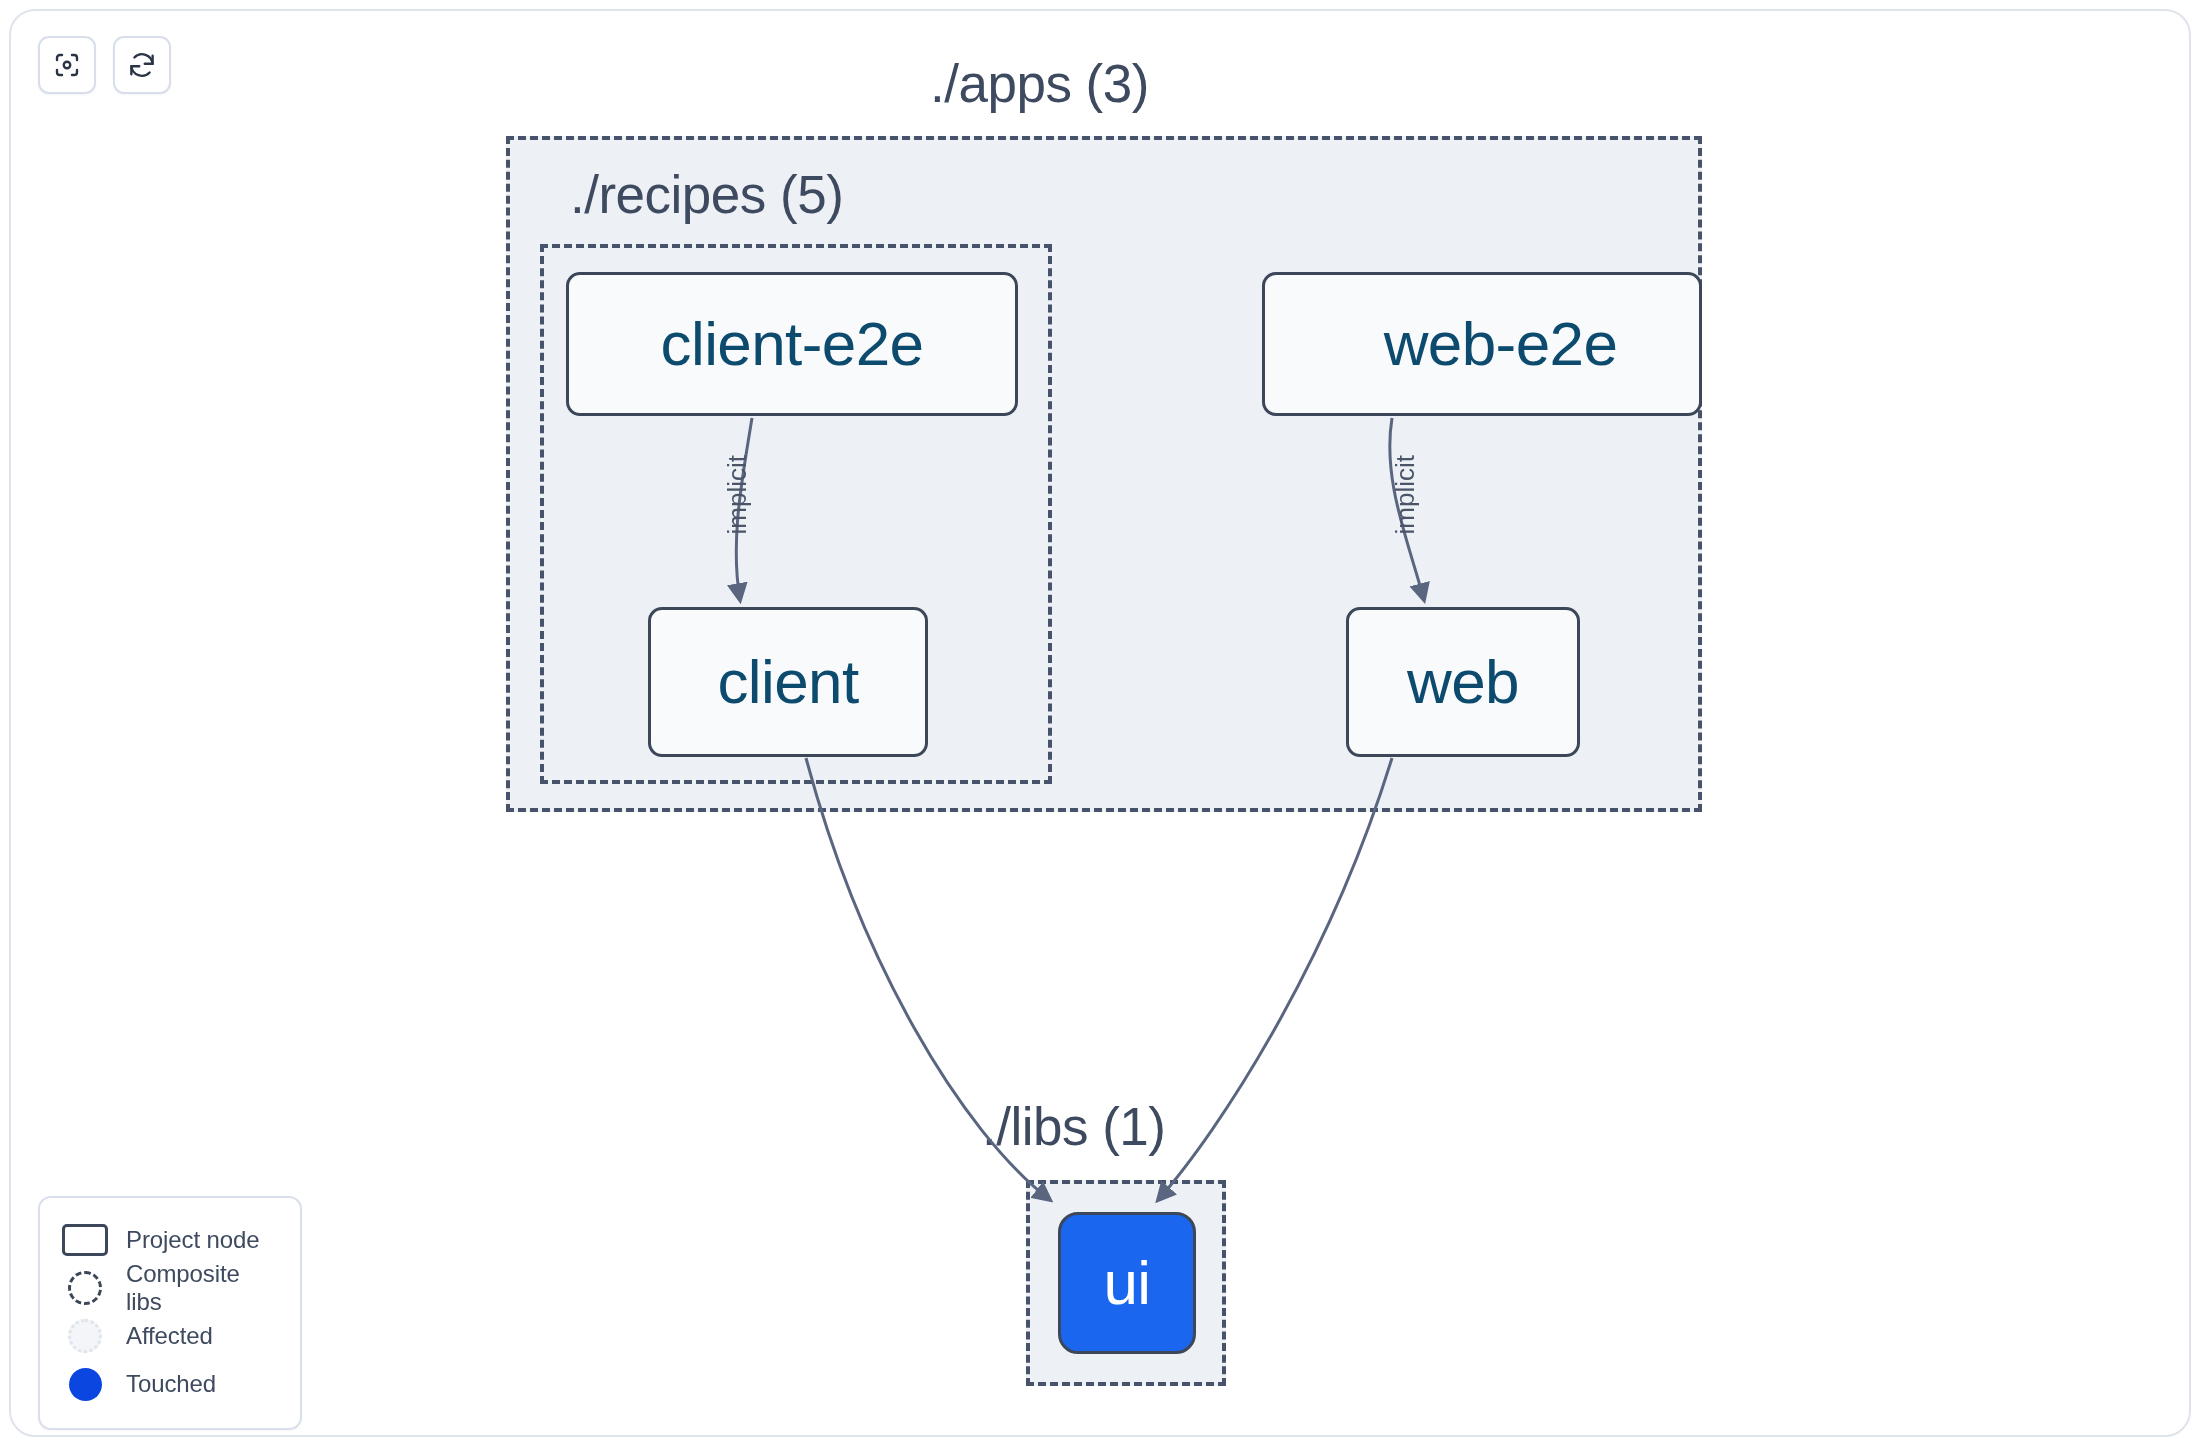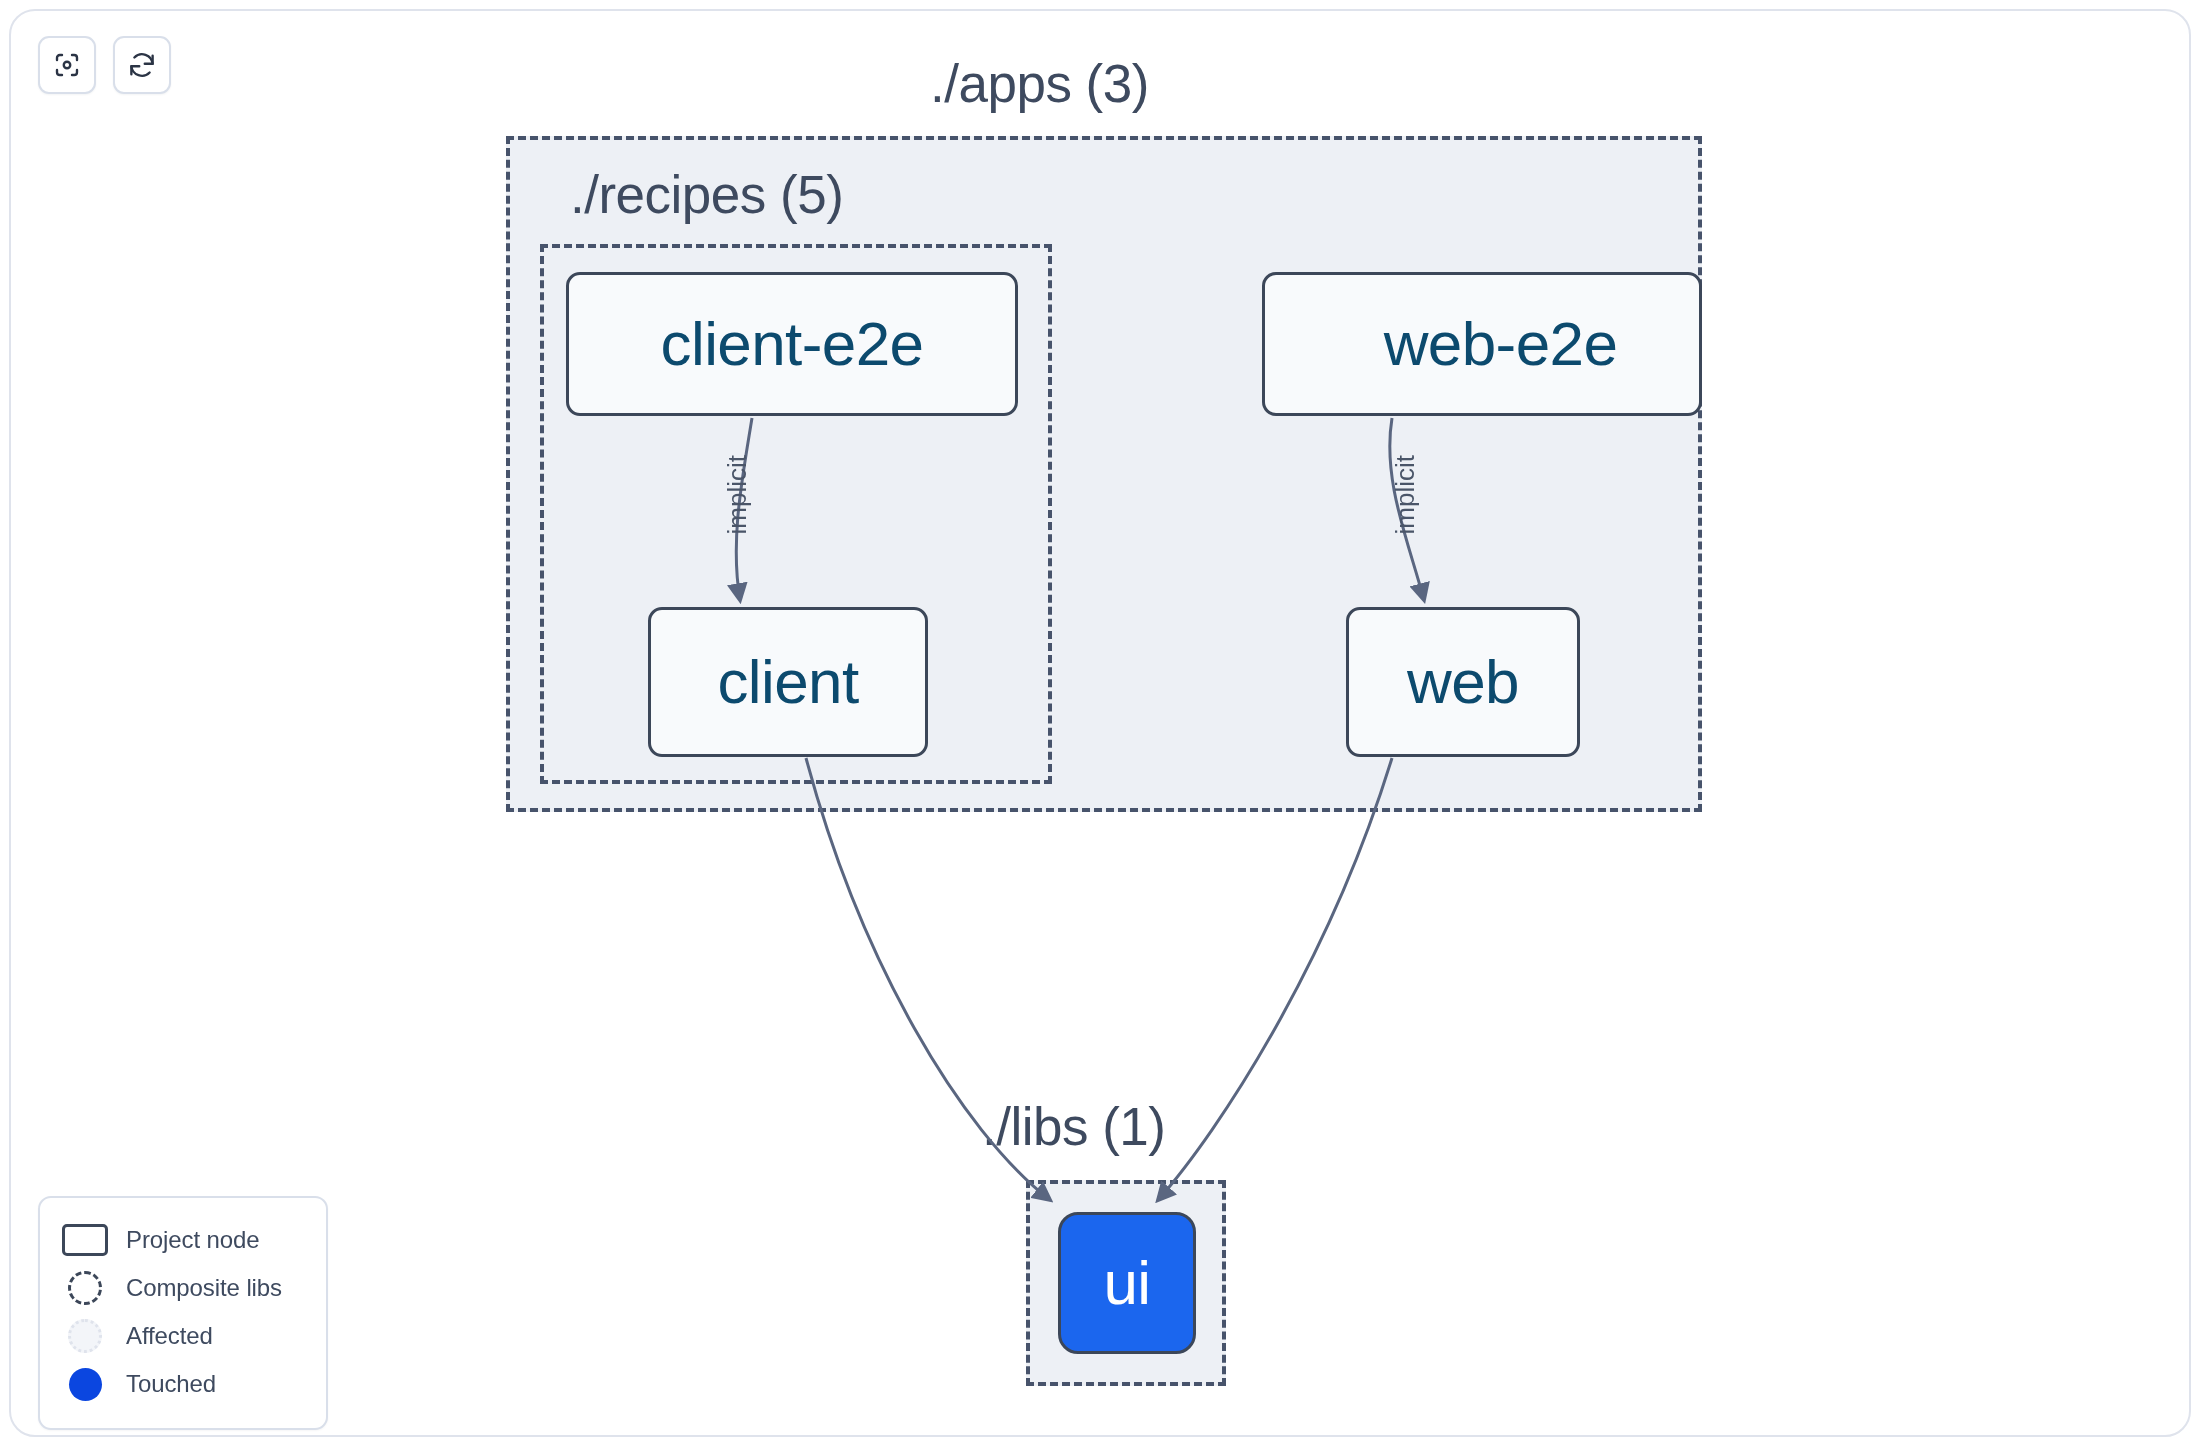--- a/index.html
+++ b/index.html
@@ -113,21 +113,21 @@
     white-space: nowrap;
     transform-origin: 0 0;
     line-height: 1;
     pointer-events: none;
   }
 
   
   .legend {
     position: absolute;
     left: 38px; top: 1196px;
-    width: 290px;
+    width: 264px;
     border: 2px solid #d9dfea;
     border-radius: 13px;
     background: #ffffff;
     padding: 18px 20px 20px 22px;
     z-index: 50;
     box-shadow: 0 1px 2px rgba(25,35,60,0.04);
   }
   .legend-row {
     display: flex;
     align-items: center;

